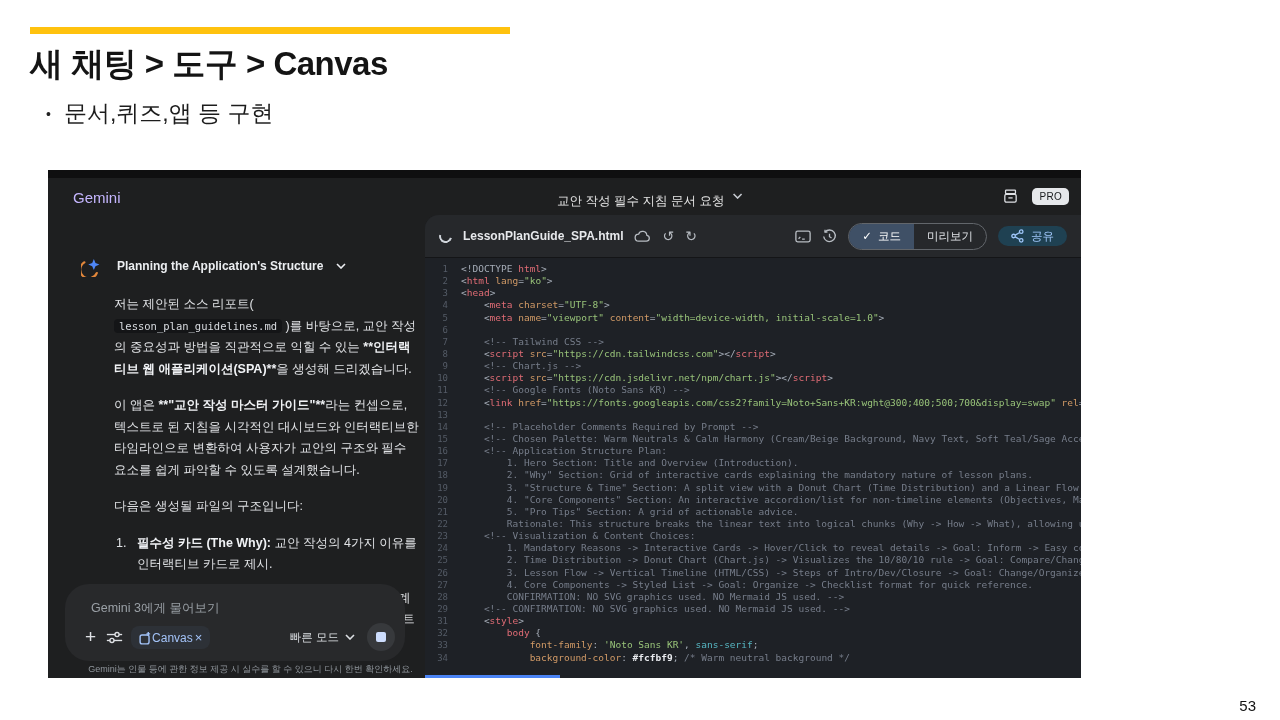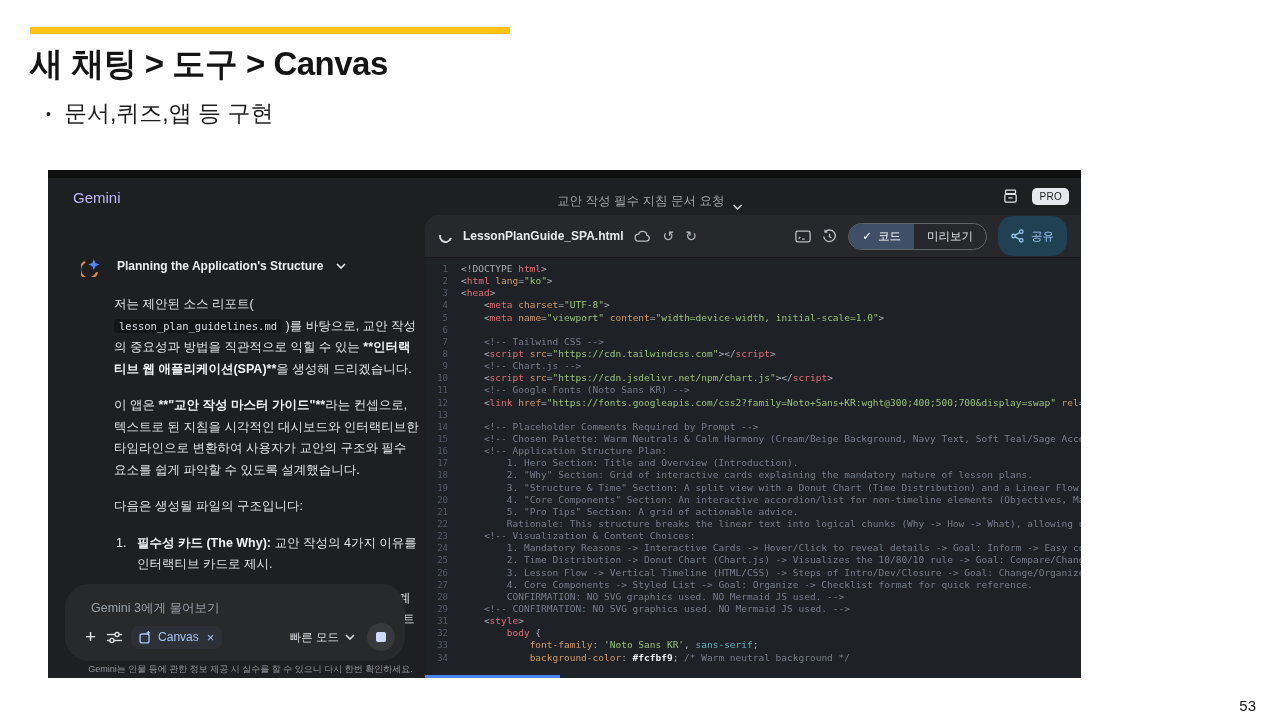--- a/index.html
+++ b/index.html
@@ -17,21 +17,21 @@
   .page-num { position:absolute; right:24px; bottom:6px; font-size:15px; color:#111; }
 
   
   .shot { position:absolute; left:48px; top:170px; width:1033px; height:508px;
           background:#1e1f20; overflow:hidden; color:#e3e3e3; }
   .top-strip { position:absolute; top:0; left:0; right:0; height:8px; background:#0f0f10; }
 
   .topbar { position:absolute; top:8px; left:0; right:0; height:44px; }
   .logo { position:absolute; left:25px; top:11px; font-size:15px; color:#c4b5fd; }
   .convo { position:absolute; left:50%; transform:translateX(-4%); top:15px; font-size:12.5px;
-           color:#a3a3a3; display:flex; align-items:flex-end; gap:8px; white-space:nowrap; cursor:pointer; }
+           color:#e5e5e5; display:flex; align-items:flex-start; gap:8px; white-space:nowrap; cursor:pointer; }
   .tb-right { position:absolute; right:12px; top:10px; display:flex; align-items:center; gap:13px; }
   .pro-badge { background:#e6e8eb; color:#17191c; font-size:10px; font-weight:normal;
                padding:3px 7px; border-radius:5px; letter-spacing:0.3px; }
 
   .chev { width:10px; height:6px; }
   .chev polyline { fill:none; stroke:#c6cad0; stroke-width:1.6; }
 
   
   .think { position:absolute; left:33px; top:84px; display:flex; align-items:center; gap:13px; }
   .think-label { font-size:12px; font-weight:bold; color:#eceef1; }
@@ -45,21 +45,21 @@
   .li-num { width:21px; flex:none; }
   .li-text { flex:1; }
 
   .inputbox { position:absolute; left:17px; top:414px; width:340px; height:77px;
               background:#28292b; border-radius:24px; }
   .placeholder { position:absolute; left:26px; top:16px; font-size:12.5px; color:#9aa0a6; }
   .input-row { position:absolute; left:16px; right:10px; bottom:9px; height:30px;
                display:flex; align-items:center; }
   .icon-btn { display:flex; align-items:center; justify-content:center; cursor:pointer; }
   .plus { font-size:19px; color:#dfe1e5; font-weight:normal; margin:0 10px 0 4px; }
-  .canvas-chip { display:flex; align-items:center; gap:6px; color:#a3c3f8; font-size:12px;
+  .canvas-chip { display:flex; align-items:flex-end; color:#a3c3f8; font-size:12px;
                  padding:4px 8px; border-radius:8px; margin-left:8px; background:rgba(138,180,248,0.06); }
   .chip-close { font-size:13px; color:#a3c3f8; margin-left:2px; }
   .mode { display:flex; align-items:center; gap:6px; font-size:11.5px; color:#dcdfe3; margin-right:12px; }
   .stop-btn { width:28px; height:28px; border-radius:50%; background:#37393c;
               display:flex; align-items:center; justify-content:center; }
   .stop-sq { width:10px; height:10px; background:#cdddfd; border-radius:2px; }
   .spacer { flex:1; }
   .disclaimer { position:absolute; left:10px; bottom:2px; width:385px; text-align:center;
                 font-size:9px; color:#8f959b; white-space:nowrap;margin-top:48px; }
 
@@ -71,21 +71,21 @@
              border-bottom:1px solid #141517; }
   .spinner { width:13px; height:13px; border-radius:50%; border:2px solid transparent;
              border-left-color:#cfd4da; border-bottom-color:#cfd4da; transform:rotate(-30deg); flex:none; }
   .fname { font-size:12px; font-weight:bold; color:#e7e9ec; white-space:nowrap; }
   .hd-ico { color:#b7bcc2; font-size:14px; line-height:1; }
   .toggle { display:flex; border:1px solid #62666b; border-radius:15px; overflow:hidden;
             height:27px; flex:none; }
   .tg-code { display:flex; align-items:center; gap:6px; padding:0 13px; background:#3f5066;
              color:#fff; font-size:11.5px; }
   .tg-prev { display:flex; align-items:center; padding:0 13px; color:#e2e5e9; font-size:11.5px; }
-  .share-btn { display:flex; align-items:center; gap:7px; height:40px; padding:4px 13px;
+  .share-btn { display:flex; align-items:center; gap:7px; height:20px; padding:4px 13px;
                background:#1f4152; border-radius:15px; color:#9fc6f9; font-size:11.5px;
                white-space:nowrap; flex:none; }
 
   .code-area { position:absolute; top:44px; left:0; right:0; bottom:0; padding-top:4px;
                font-family:"DejaVu Sans Mono", monospace; font-size:9.5px; line-height:12.15px;
                overflow:hidden; }
   .cl { display:flex; height:12.15px; white-space:pre; }
   .ln { width:36px; flex:none; text-align:right; padding-right:13px; color:#545b66; font-size:9px; }
   .lt { white-space:pre; }
   .tk-pln { color:#a6adb8; }

